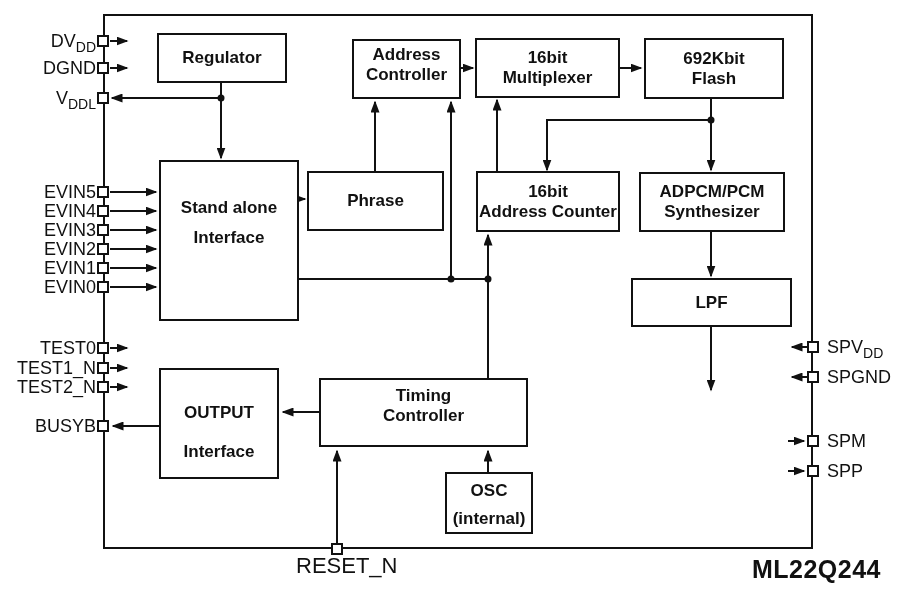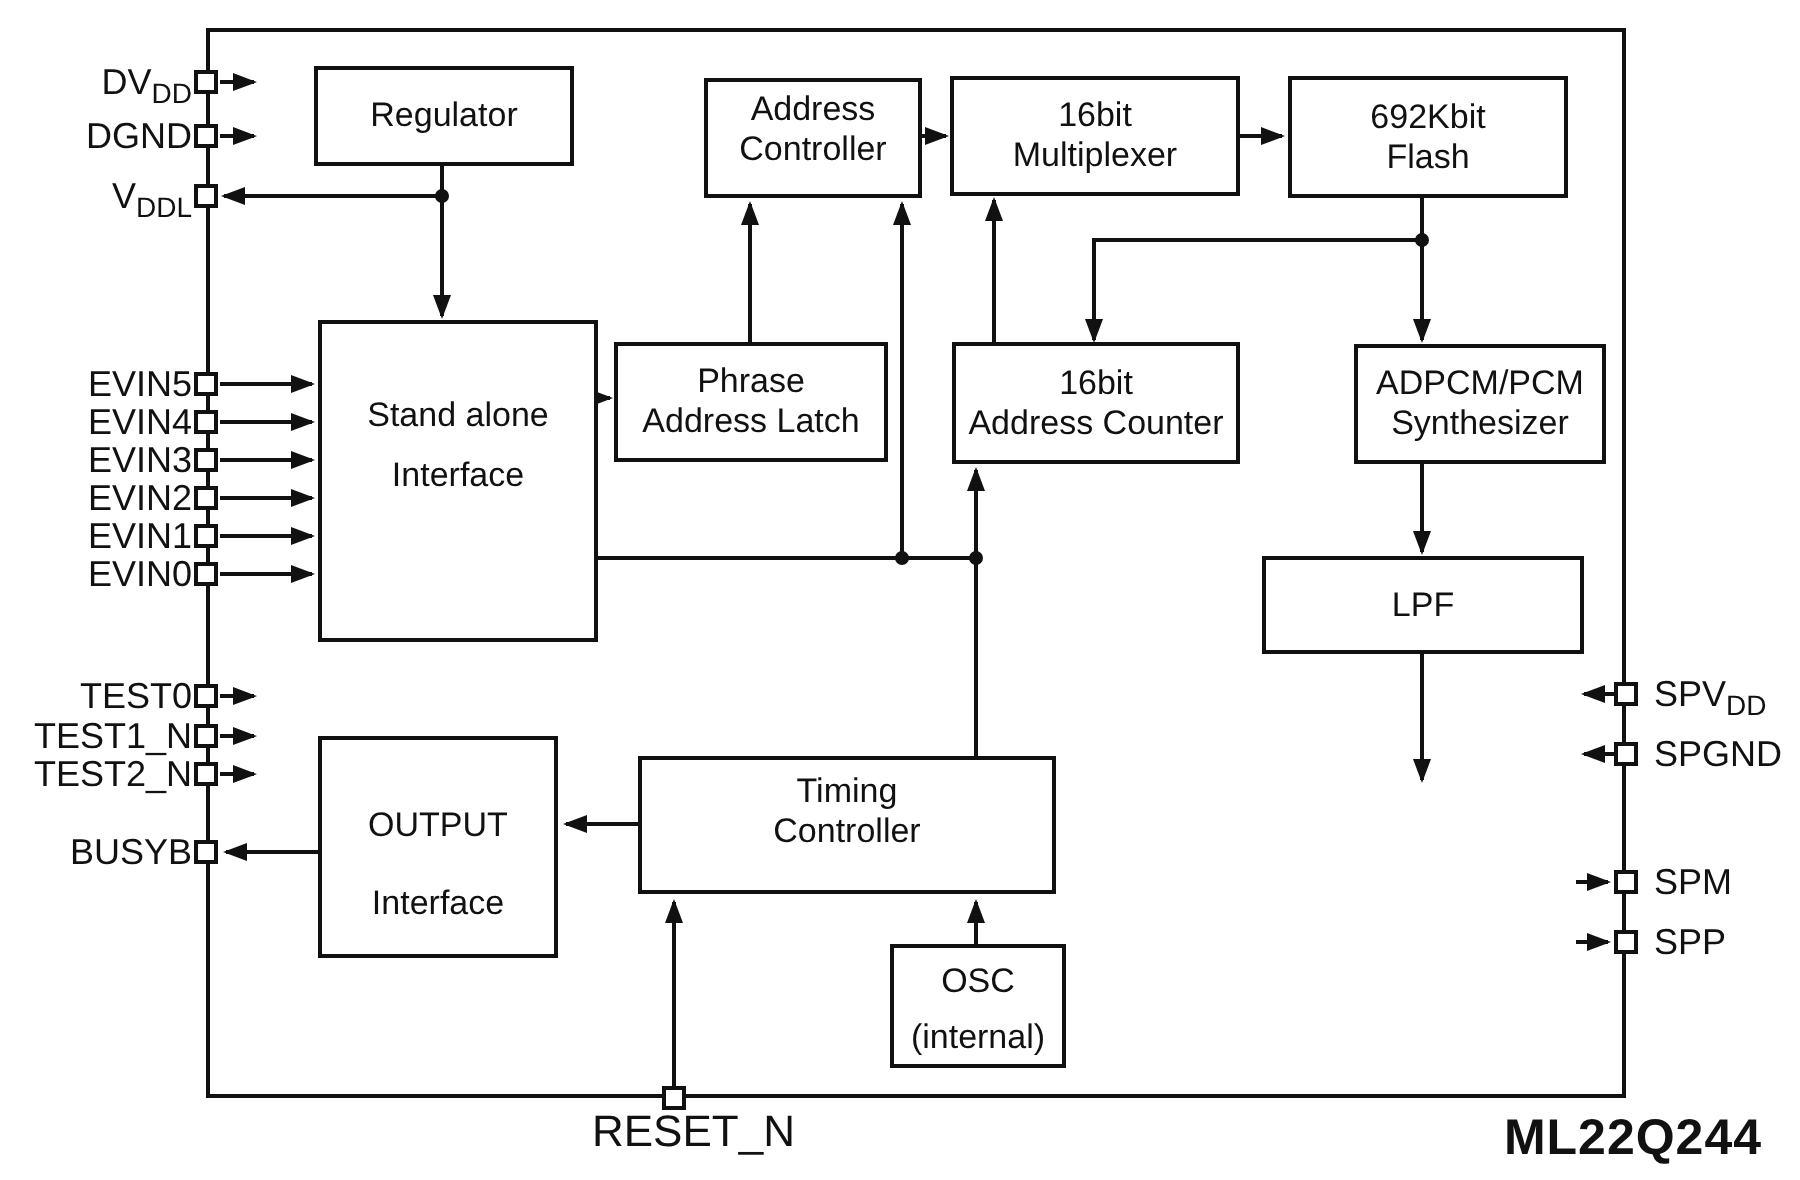--- a/index.html
+++ b/index.html
@@ -4,21 +4,21 @@
 <style>
   html,body { margin:0; padding:0; background:#fff; }
   .page {
     position:relative; width:900px; height:590px; background:#fff;
     font-family:"Liberation Sans", sans-serif; color:#111; overflow:hidden;
   }
   .wires { position:absolute; left:0; top:0; width:900px; height:590px; }
   .block {
     position:absolute; box-sizing:border-box; border:2px solid #111; background:#fff;
     display:flex; flex-direction:column; align-items:center; text-align:center;
-    font-size:17px; line-height:20px; color:#111; z-index:3;
+    font-size:17px; line-height:20px; color:#111; z-index:3;font-weight:bold;
   }
   .block.center { justify-content:center; }
   .block .bl { display:block; }
   .pin {
     position:absolute; box-sizing:border-box; width:12px; height:12px;
     border:2px solid #111; background:#fff; z-index:4;
   }
   .plabel {
     position:absolute; font-size:18px; line-height:20px; white-space:nowrap; z-index:5;
   }
@@ -119,29 +119,28 @@
     <span class="bl">Flash</span>
   </div>
 
   <div class="block" style="left:159px;top:160px;width:140px;height:161px;padding-top:36px;gap:10px">
     <span class="bl">Stand alone</span>
     <span class="bl">Interface</span>
   </div>
 
   <div class="block center" style="left:307px;top:171px;width:137px;height:60px">
     <span class="bl">Phrase</span>
-    <span class="bl">Address Latch</span>
   </div>
 
   <div class="block center" style="left:476px;top:171px;width:144px;height:61px">
     <span class="bl">16bit</span>
     <span class="bl">Address Counter</span>
   </div>
 
-  <div class="block center" style="left:677px;top:172px;width:126px;height:60px">
+  <div class="block center" style="left:639px;top:172px;width:146px;height:60px">
     <span class="bl">ADPCM/PCM</span>
     <span class="bl">Synthesizer</span>
   </div>
 
   <div class="block center" style="left:631px;top:278px;width:161px;height:49px">
     <span class="bl">LPF</span>
   </div>
 
   <div class="block" style="left:159px;top:368px;width:120px;height:111px;padding-top:33px;gap:19px">
     <span class="bl">OUTPUT</span>

